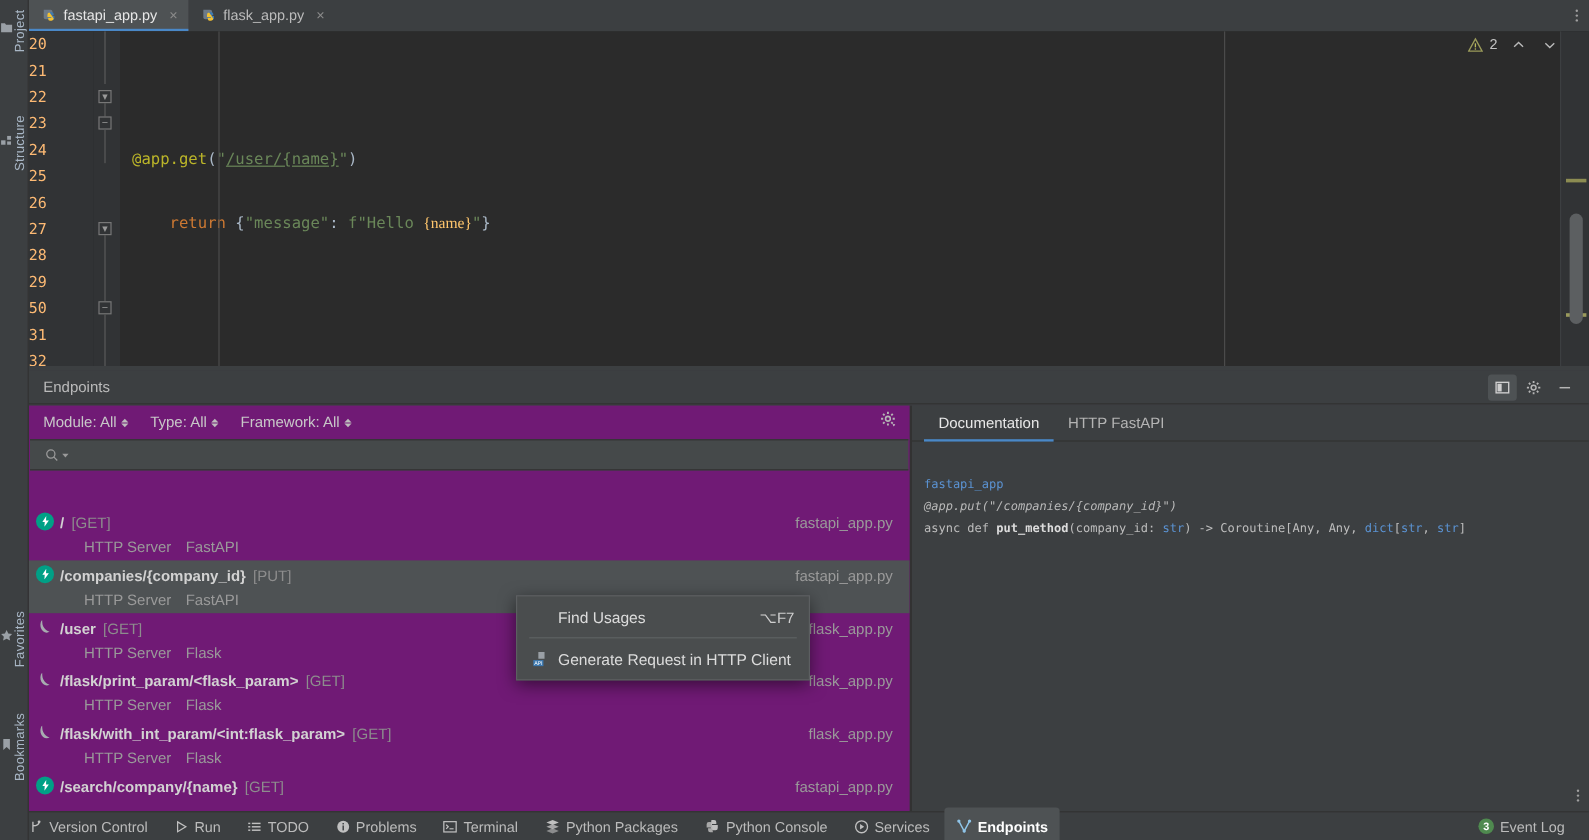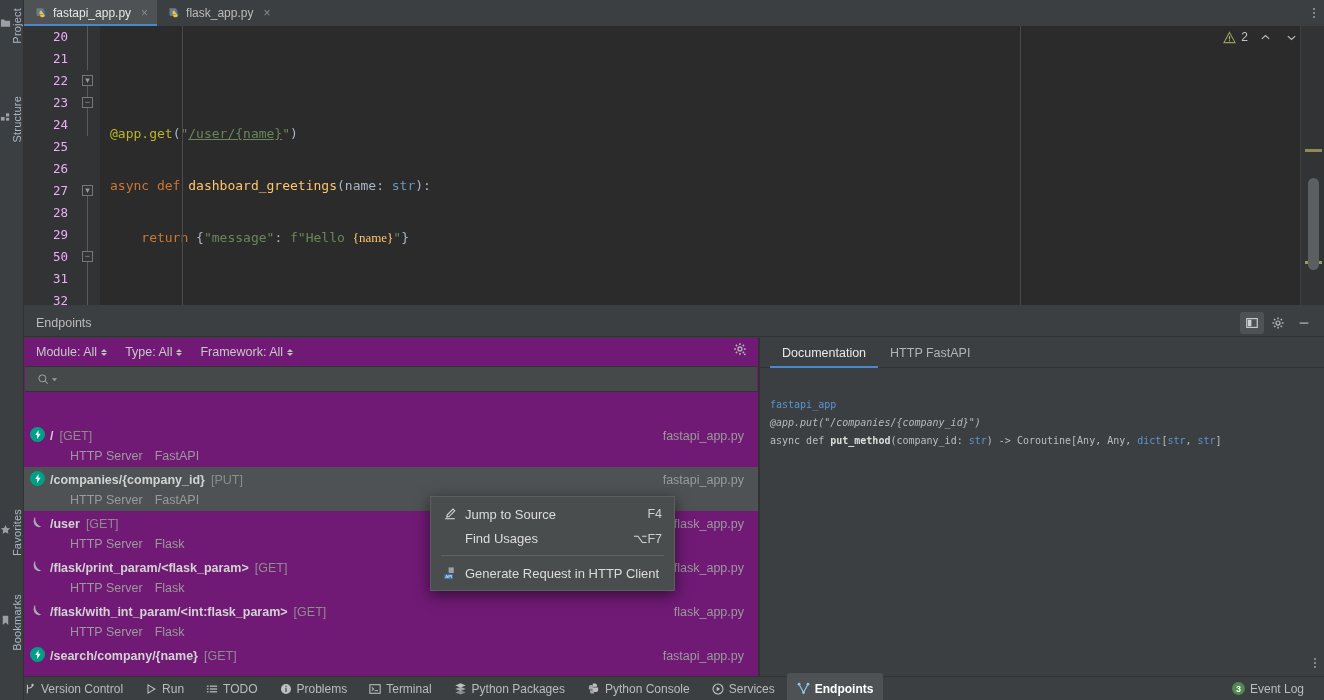--- a/index.html
+++ b/index.html
@@ -51,21 +51,21 @@
   .vdots { display:flex; flex-direction:column; gap:2px; }
   .vdots i { width:2px; height:2px; background:#a0a0a0; display:block; border-radius:50%; }
 
   
   #editor {
     position: absolute; left: 24px; top: 26px; width: 1300px; height: 279px;
     background: #2b2b2b; overflow: hidden;
   }
   #gutter {
     position: absolute; left: 0; top: 0; width: 54px; height: 100%;
-    background: #313335; color: #f0abfc; text-align: right;
+    background: #313335; color: #fdba74; 
     font-family: "DejaVu Sans Mono", monospace; font-size: 12.5px;
   }
   #foldstrip { position:absolute; left:54px; top:0; width:22px; height:100%; background:#313335; }
   .gline { height: 22px; line-height: 22px; padding-right: 10px; }
   #code {
     position: absolute; left: 76px; top: 0; right: 0; height: 100%;
     font-family: "DejaVu Sans Mono", monospace; font-size: 13px;
     color: #a9b7c6; white-space: pre;
   }
   .cline { height: 22px; line-height: 22px; padding-left: 10px; }
@@ -355,21 +355,20 @@
     <div class="foldmark" style="top:159px;">▾</div>
     <div class="foldline" style="top:170px;height:57px;"></div>
     <div class="foldmark" style="top:225px;">−</div>
     <div class="foldline" style="top:236px;height:43px;"></div>
   </div>
 
   <div id="code">
     <div id="indent-guide"></div>
     <div class="cline">&nbsp;</div>
     <div class="cline"><span class="k-dec">@app.get</span><span class="k-def">(</span><span class="k-str">"</span><span class="k-url">/user/{name}</span><span class="k-str">"</span><span class="k-def">)</span></div>
-    <div class="cline"><span class="k-kw">async def </span><span class="k-fn">dashboard_greetings</span><span class="k-def">(name: </span><span class="k-type">str</span><span class="k-def">):</span></div>
     <div class="cline">    <span class="k-kw">return</span> <span class="k-def">{</span><span class="k-str">"message"</span><span class="k-def">: </span><span class="k-str">f"Hello </span><span class="k-inter">{name}</span><span class="k-str">"</span><span class="k-def">}</span></div>
     <div class="cline">&nbsp;</div>
     
     
     
     
     
     
     
     
@@ -619,30 +618,20 @@
             <i></i>
           </span>
       </div>
     </div>
 
   </div>
 </div>
 
 <div id="ctxmenu">
   <div class="ctx-item">
-    <span class="ctx-ic">
-      <svg width="14" height="14" viewBox="0 0 16 16">
-          <path d="M11.5 2.3l2 2-6.6 6.6-2.6.6.6-2.6z" fill="none" stroke="#d8d8d8" stroke-width="1.2"></path>
-          <rect x="2.5" y="12.8" width="11" height="1.2" fill="#d8d8d8"></rect>
-        </svg>
-    </span>
-    <span class="ctx-lbl">Jump to Source</span>
-    <span class="ctx-key">F4</span>
-  </div>
-  <div class="ctx-item">
     <span class="ctx-ic"></span>
     <span class="ctx-lbl">Find Usages</span>
     <span class="ctx-key">⌥F7</span>
   </div>
   <div class="ctx-sep"></div>
   <div class="ctx-item">
     <span class="ctx-ic">
       <svg width="15" height="15" viewBox="0 0 16 16">
           <path d="M6 1.5h5.5v6H6z" fill="#9aa0a6"></path>
           <rect x="1.5" y="8.6" width="9" height="5.4" fill="#3d79b0"></rect>

